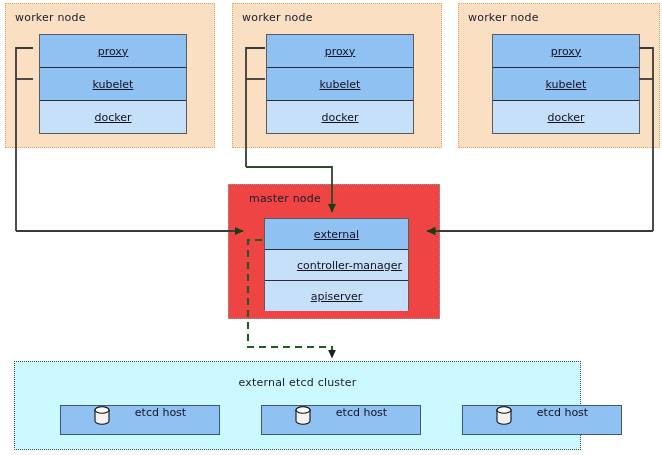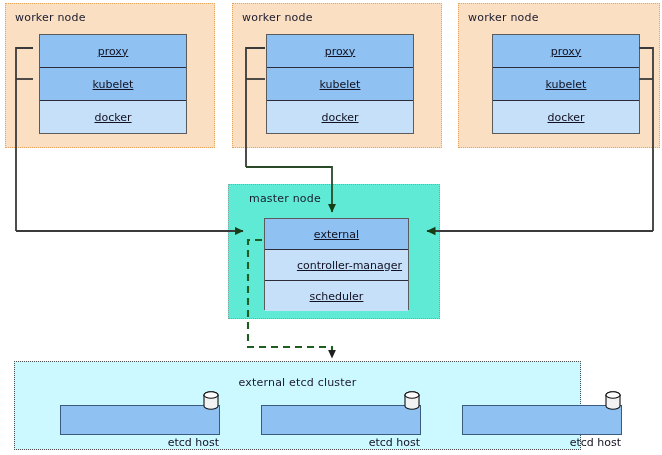--- a/index.html
+++ b/index.html
@@ -21,21 +21,21 @@
   
   .panel {
     position: absolute;
     box-sizing: border-box;
   }
   .panel.worker {
     background: #fadfc3;
     border: 1px dotted #e8a35a;
   }
   .panel.master {
-    background: #5eead4;
+    background: #ef4444;
     border: 1px dotted #9a9a9a;
   }
   .panel.etcd {
     background: #ccf8ff;
     border: 1px dotted #4a4a4a;
   }
   .panel-title {
     position: absolute;
     font-size: 11px;
     font-weight: normal;
@@ -72,27 +72,26 @@
   .cell.blue-mid   { background: #8fc2f2; }
   .cell.blue-light { background: #c6e0f9; }
 
   
   .etcd-host {
     position: absolute;
     box-sizing: border-box;
     background: #8fc2f2;
     border: 1px solid #3a5a80;
     display: flex;
-    align-items: flex-end;
+    align-items: flex-start;
     justify-content: center;
     gap: 25px;
     font-size: 11px;
     color: #111122;
     white-space: nowrap;
-    flex-direction: column;
   }
   .db-icon { flex: 0 0 auto; display: block; }
 
   
   #wires {
     position: absolute;
     left: 0; top: 0;
     width: 662px;
     height: 455px;
     pointer-events: none;
@@ -128,21 +127,21 @@
       <div class="cell blue-mid" style="height:33px;">kubelet</div>
       <div class="cell blue-light" style="height:32px;">docker</div>
     </div>
   </div>
 
   <div class="panel master" style="left:228px; top:184px; width:212px; height:135px;">
     <div class="panel-title">master node</div>
     <div class="stack" style="left:35px; top:33px; width:145px; height:92px;">
       <div class="cell blue-mid" style="height:31px;">external</div>
       <div class="cell blue-light" style="height:31px;padding-left:26px;">controller-manager</div>
-      <div class="cell blue-light" style="height:30px;">scheduler</div>
+      <div class="cell blue-light" style="height:30px;">apiserver</div>
     </div>
   </div>
 
   <div class="panel etcd" style="left:14px; top:361px; width:567px; height:89px;">
     <div class="panel-title">external etcd cluster</div>
 
     <div class="etcd-host" style="left:45px; top:43px; width:160px; height:30px;">
       <span>
         <svg class="db-icon" width="16" height="20" viewBox="0 0 16 20">
           <ellipse cx="8" cy="4" rx="7" ry="3.2" fill="#f2f2f2" stroke="#111" stroke-width="1.1"></ellipse>

